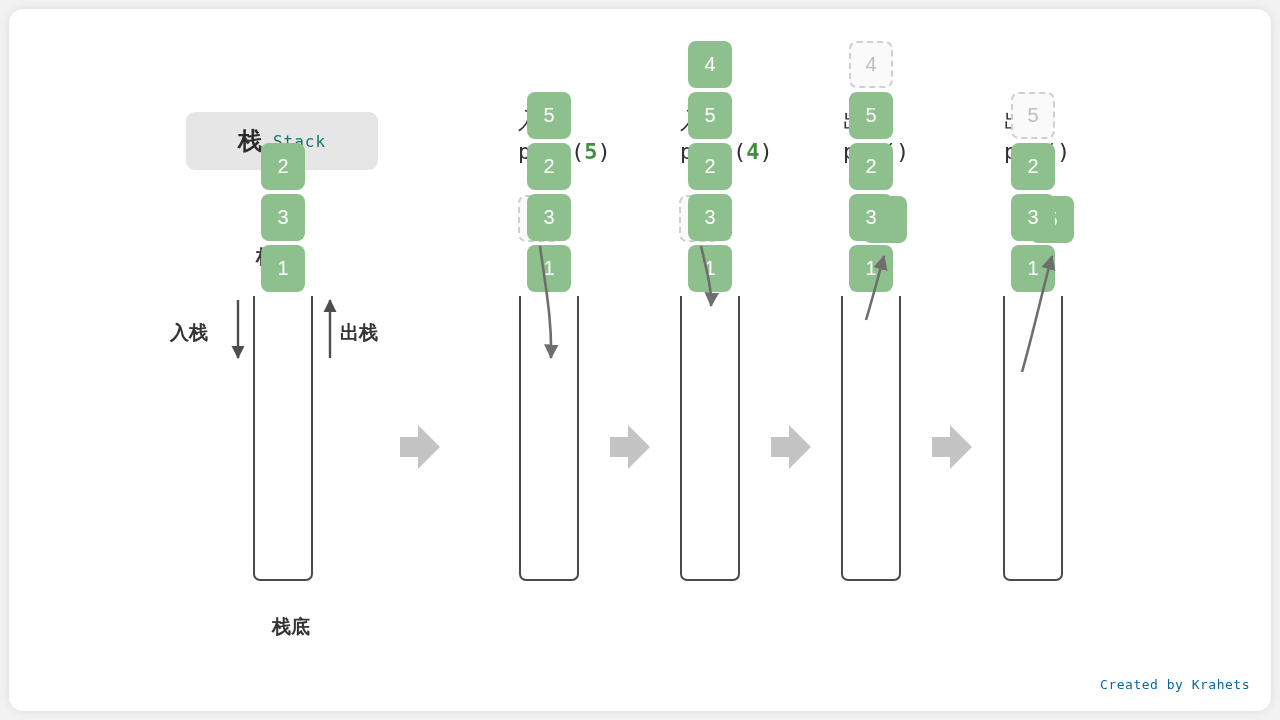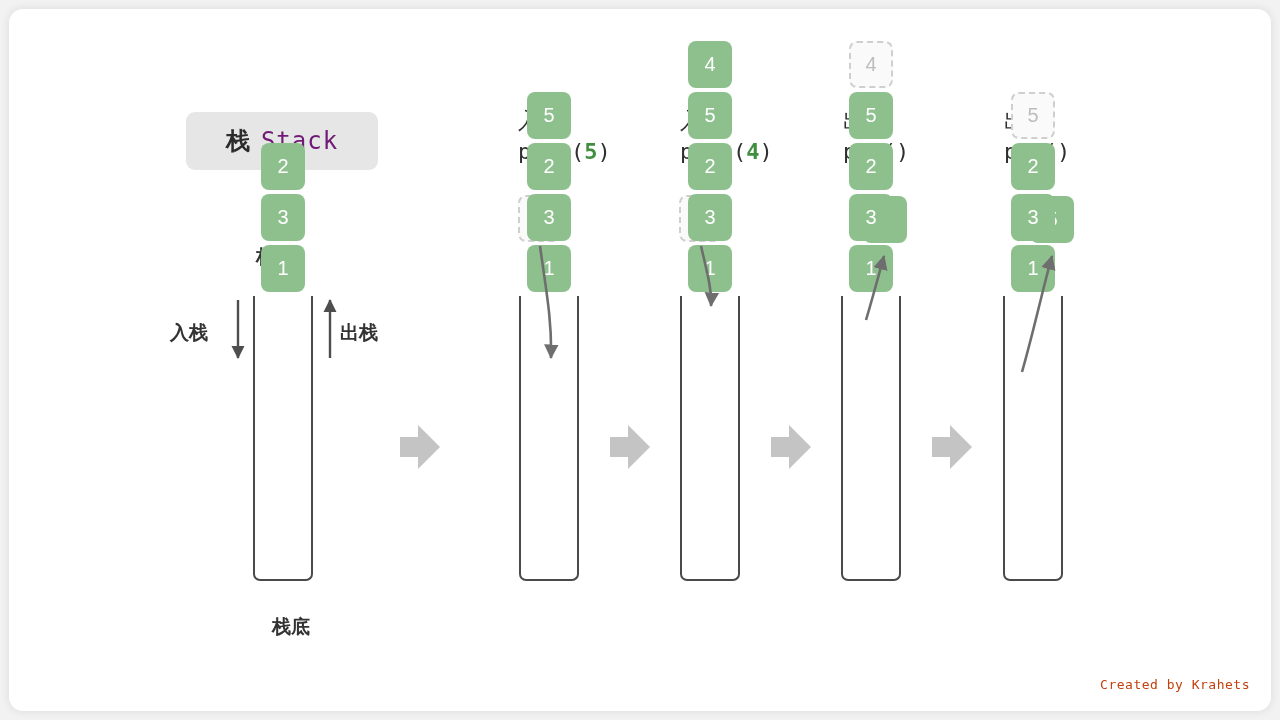--- a/index.html
+++ b/index.html
@@ -46,22 +46,22 @@
     justify-content: center;
   }
   .title-badge .t-cn {
     font-size: 24px;
     font-weight: bold;
     color: #2b2b2b;
     letter-spacing: 1px;
   }
   .title-badge .t-en {
     font-family: "DejaVu Sans Mono", "Liberation Mono", monospace;
-    font-size: 24px;
-    color: #701a75;
+    font-size: 16px;
+    color: #0f766e;
     margin-left: 10px;
     letter-spacing: 1px;
   }
 
   
   .col-head {
     position: absolute;
     white-space: nowrap;
   }
   .col-head .line-cn {
@@ -162,21 +162,21 @@
     pointer-events: none;
   }
 
   
   .credit {
     position: absolute;
     right: 30px;
     bottom: 28px;
     font-family: "DejaVu Sans Mono", "Liberation Mono", monospace;
     font-size: 13px;
-    color: #c2410c;
+    color: #0369a1;
     letter-spacing: 0.5px;
   }
 </style>
 </head>
 <body>
 
 <div id="canvas">
   <div class="card"></div>
 
   <div class="title-badge">

